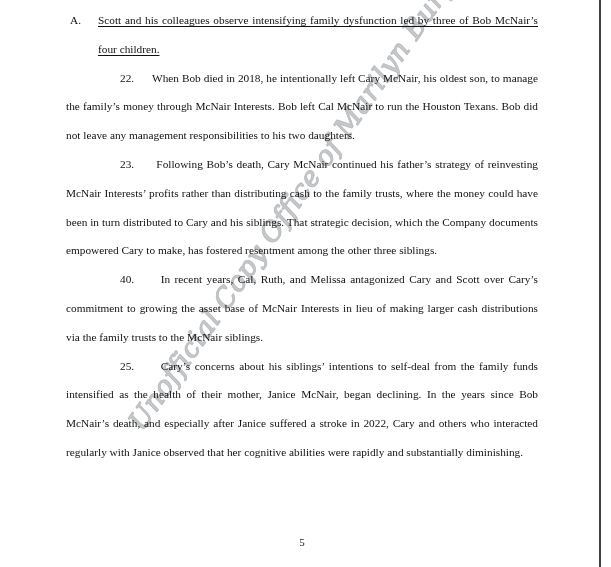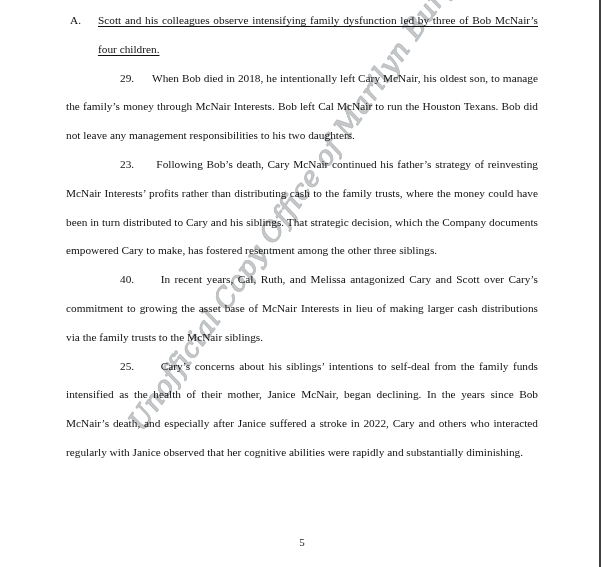--- a/index.html
+++ b/index.html
@@ -133,21 +133,21 @@
   </div>
 
   <div class="content">
 
     <div class="heading-block">
       <span class="heading-marker">A.</span>
       <p class="para"><span class="heading-text">Scott and his colleagues observe intensifying family dysfunction led by three of Bob McNair’s four children.</span></p>
     </div>
 
 
-    <p class="para body-para"><span>29.</span>&nbsp;&nbsp;&nbsp;&nbsp;&nbsp;&nbsp;<span>When Bob died in 2018, he intentionally left Cary McNair, his oldest son, to manage the family’s money through McNair Interests.  Bob left Cal McNair to run the Houston Texans.  Bob did not leave any management responsibilities to his two daughters.</span></p>
+    <p class="para body-para"><span>22.</span>&nbsp;&nbsp;&nbsp;&nbsp;&nbsp;&nbsp;<span>When Bob died in 2018, he intentionally left Cary McNair, his oldest son, to manage the family’s money through McNair Interests.  Bob left Cal McNair to run the Houston Texans.  Bob did not leave any management responsibilities to his two daughters.</span></p>
 
     <p class="para body-para"><span>23.</span>&nbsp;&nbsp;&nbsp;&nbsp;&nbsp;&nbsp;<span>Following Bob’s death, Cary McNair continued his father’s strategy of reinvesting McNair Interests’ profits rather than distributing cash to the family trusts, where the money could have been in turn distributed to Cary and his siblings.  That strategic decision, which the Company documents empowered Cary to make, has fostered resentment among the other three siblings.</span></p>
 
     <p class="para body-para"><span>40.</span>&nbsp;&nbsp;&nbsp;&nbsp;&nbsp;&nbsp;<span>In recent years, Cal, Ruth, and Melissa antagonized Cary and Scott over Cary’s commitment to growing the asset base of McNair Interests in lieu of making larger cash distributions via the family trusts to the McNair siblings.</span></p>
 
     <p class="para body-para"><span>25.</span>&nbsp;&nbsp;&nbsp;&nbsp;&nbsp;&nbsp;<span>Cary’s concerns about his siblings’ intentions to self-deal from the family funds intensified as the health of their mother, Janice McNair, began declining.  In the years since Bob McNair’s death, and especially after Janice suffered a stroke in 2022, Cary and others who interacted regularly with Janice observed that her cognitive abilities were rapidly and substantially diminishing.</span></p>
 
     <div class="page-number">5</div>
 
   </div>

